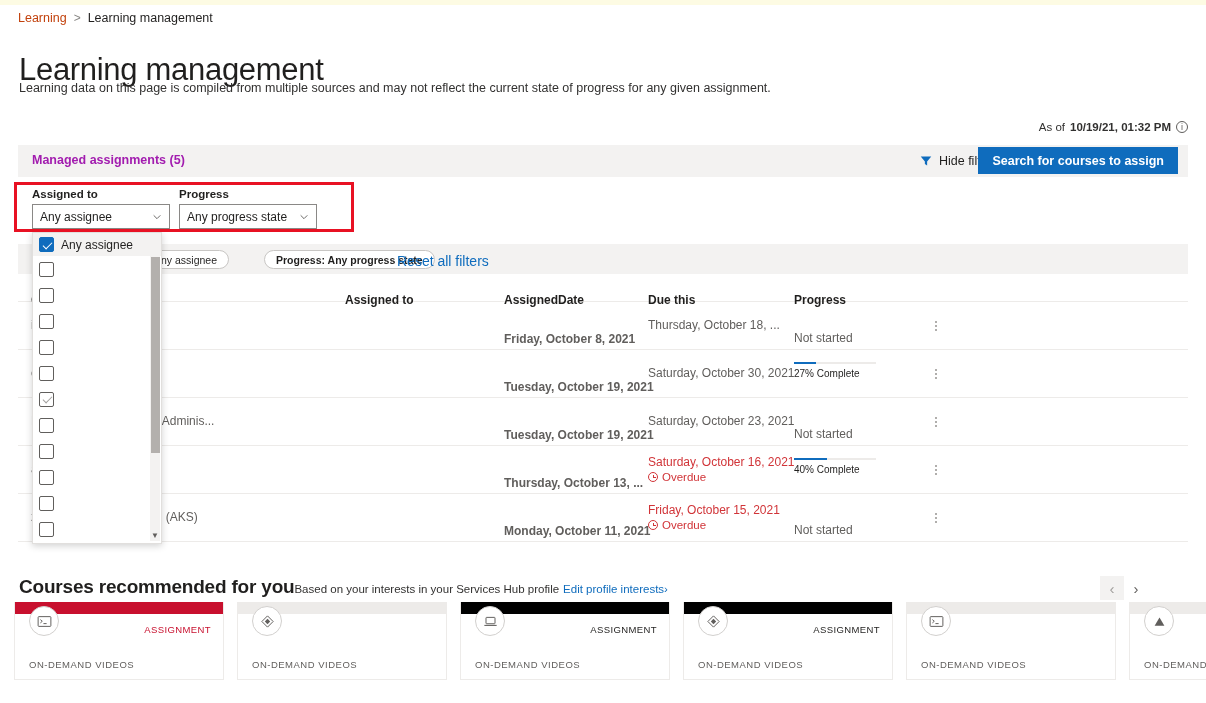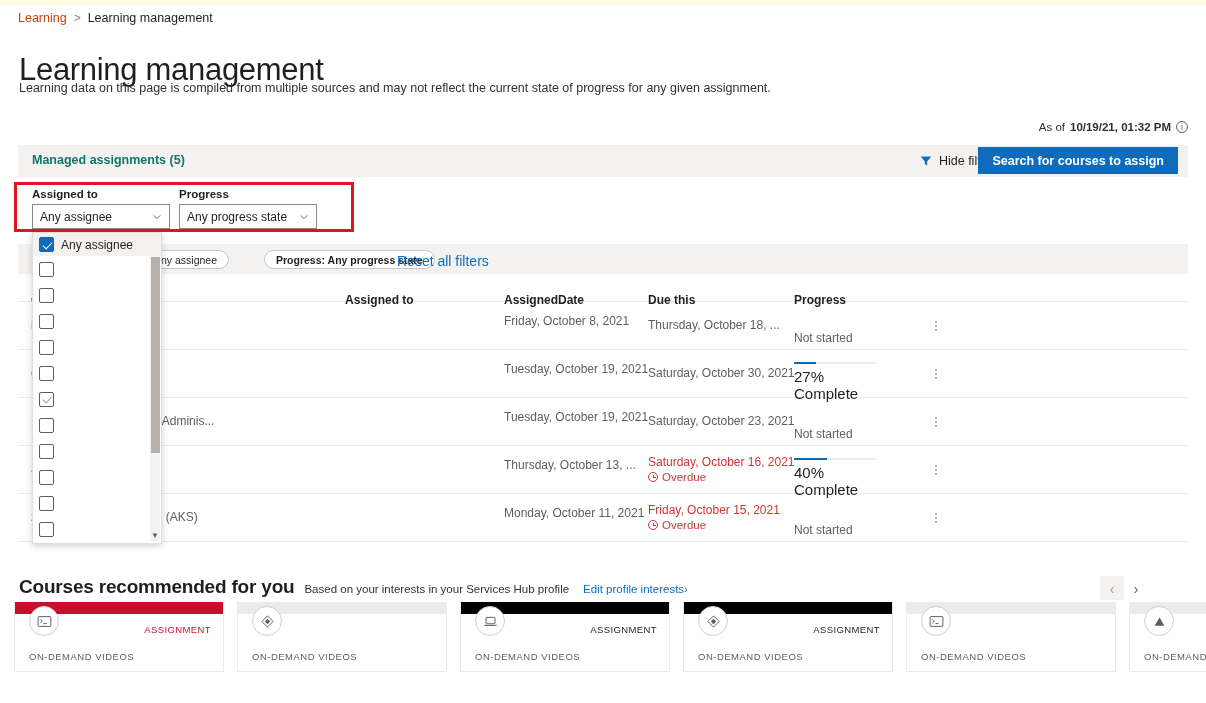--- a/index.html
+++ b/index.html
@@ -54,21 +54,21 @@
     font-size: 9px; line-height: 1; color: #605e5c; font-style: normal;
   }
 
   
   .cmdbar {
     position: absolute; left: 18px; top: 145px; width: 1170px; height: 32px;
     background: #f3f2f1;
   }
   .cmdbar-title {
     position: absolute; left: 14px; top: 8px;
-    font-size: 12.5px; font-weight: 600; color: #0f766e;
+    font-size: 12.5px; font-weight: 600; color: #a21caf;
   }
   .hide-filters {
     position: absolute; right: 180px; top: 0; height: 32px;
     display: flex; align-items: center; gap: 7px;
     padding: 0 10px; cursor: pointer; font-size: 12.5px; color: #201f1e;
     background: #f3f2f1;
   }
   .funnel { width: 12px; height: 12px; display: block; }
   .search-btn {
     position: absolute; right: 10px; top: 2px;
@@ -143,21 +143,21 @@
   .c-prog { left: 776px; }
 
   .trow {
     position: relative; height: 48px; border-bottom: 1px solid #edebe9;
   }
   .trow .cell {
     position: absolute; font-size: 12px; color: #605e5c; white-space: nowrap;
   }
   .cell.course { left: 13px; top: 16px; color: #605e5c; max-width: 300px; overflow: hidden; text-overflow: ellipsis; }
   .cell.assigned { left: 327px; top: 16px; }
-  .cell.adate { left: 486px; top: 12px; }
+  .cell.adate { left: 486px; top: 30px; font-weight: bold; }
   .cell.ddate { left: 630px; top: 16px; }
   .cell.ddate.overdue { color: #d13438; top: 9px; }
   .overdue-line {
     display: flex; align-items: center; gap: 4px;
     color: #d13438; font-size: 11.5px; margin-top: 2px;
   }
   .clock {
     width: 10px; height: 10px; border: 1px solid #d13438; border-radius: 50%;
     position: relative; flex: none;
   }
@@ -166,21 +166,21 @@
     width: 1px; height: 3px; background: #d13438;
   }
   .clock::after {
     content: ""; position: absolute; left: 4px; top: 4px;
     width: 2.5px; height: 1px; background: #d13438;
   }
   .cell.prog { left: 776px; top: 16px; margin-top: 13px; }
   .prog-wrap { position: absolute; left: 776px; top: 12px; width: 82px; }
   .prog-track { width: 82px; height: 2px; background: #edebe9; }
   .prog-fill { height: 2px; background: #0f6cbd; }
-  .prog-text { font-size: 15px; color: #201f1e; margin-top: 4px; }
+  .prog-text { font-size: 10px; color: #201f1e; margin-top: 4px; }
   .kebab {
     position: absolute; left: 910px; top: 14px;
     width: 16px; height: 20px; cursor: pointer;
     display: flex; flex-direction: column; align-items: center;
     justify-content: center; gap: 2.5px;
   }
   .kebab i { width: 1.5px; height: 1.5px; background: #a19f9d; display: block; border-radius: 50%; }
 
   
   .dropdown {
@@ -220,41 +220,41 @@
   }
   .dd-arrow-dn {
     position: absolute; right: 1px; bottom: 2px; width: 10px; height: 11px;
     display: flex; align-items: center; justify-content: center;
     font-size: 8px; color: #605e5c; background: #f3f2f1;
   }
 
   
   .rec-head {
     position: absolute; left: 19px; top: 576px;
-    display: flex; align-items: baseline; gap: 10px;
+    display: flex; align-items: baseline; 
   }
   .rec-title { font-size: 19px; font-weight: 600; color: #201f1e; letter-spacing: -0.2px; }
   .rec-sub { font-size: 11.5px; color: #323130; }
   .rec-edit { font-size: 11.5px; color: #0f6cbd; cursor: pointer; margin-left: 4px; }
   .carousel-nav {
     position: absolute; right: 58px; top: 576px;
     display: flex; align-items: center; gap: 0;
   }
   .cnav {
     width: 24px; height: 24px; display: flex; align-items: center;
     justify-content: center; cursor: pointer; font-size: 15px; color: #605e5c;
   }
   .cnav.prev { background: #f3f2f1; color: #a19f9d; }
 
   .cards {
     position: absolute; left: 14px; top: 602px;
     display: flex; gap: 13px;
   }
   .card {
-    width: 210px; height: 70px; background: #fff;
+    width: 210px; height: 78px; background: #fff;
     border: 1px solid #edebe9; border-top: none; position: relative;
     flex: none; overflow: hidden; cursor: pointer;
   }
   .card-bar { height: 12px; width: 100%; }
   .card-ic {
     position: absolute; left: 14px; top: 4px;
     width: 30px; height: 30px; border-radius: 50%;
     background: #fff; border: 1px solid #d2d0ce;
     display: flex; align-items: center; justify-content: center;
   }

